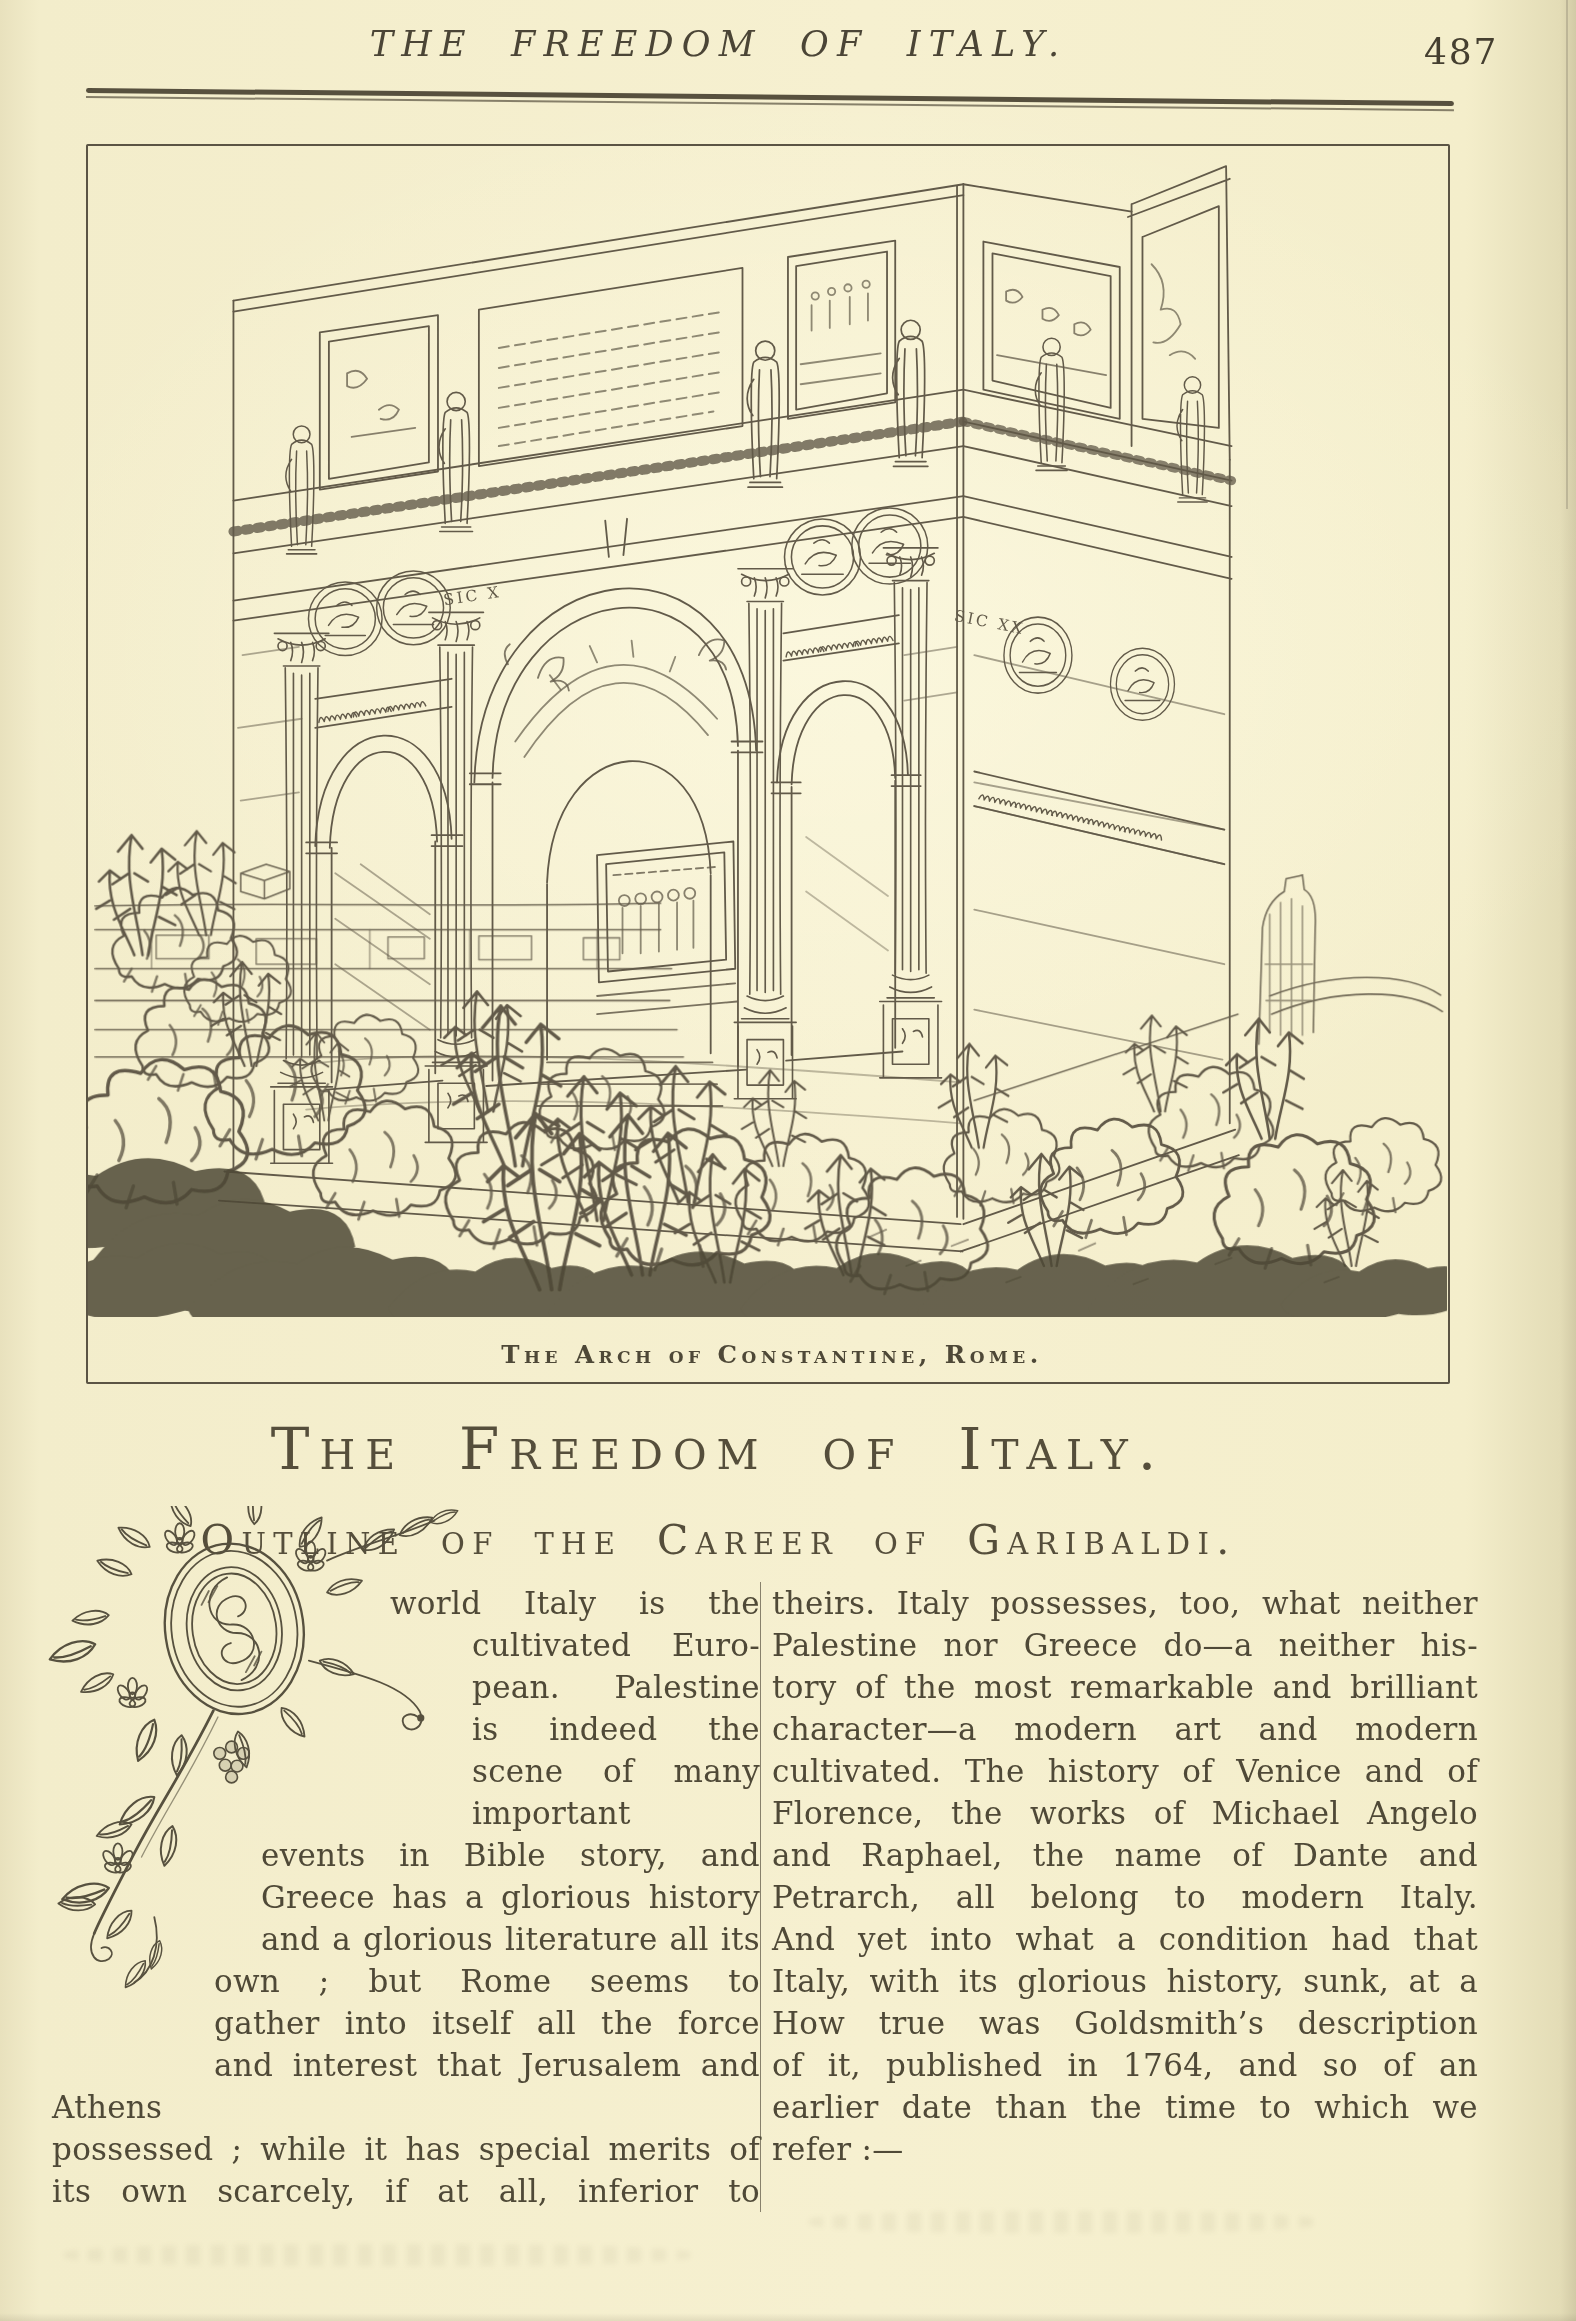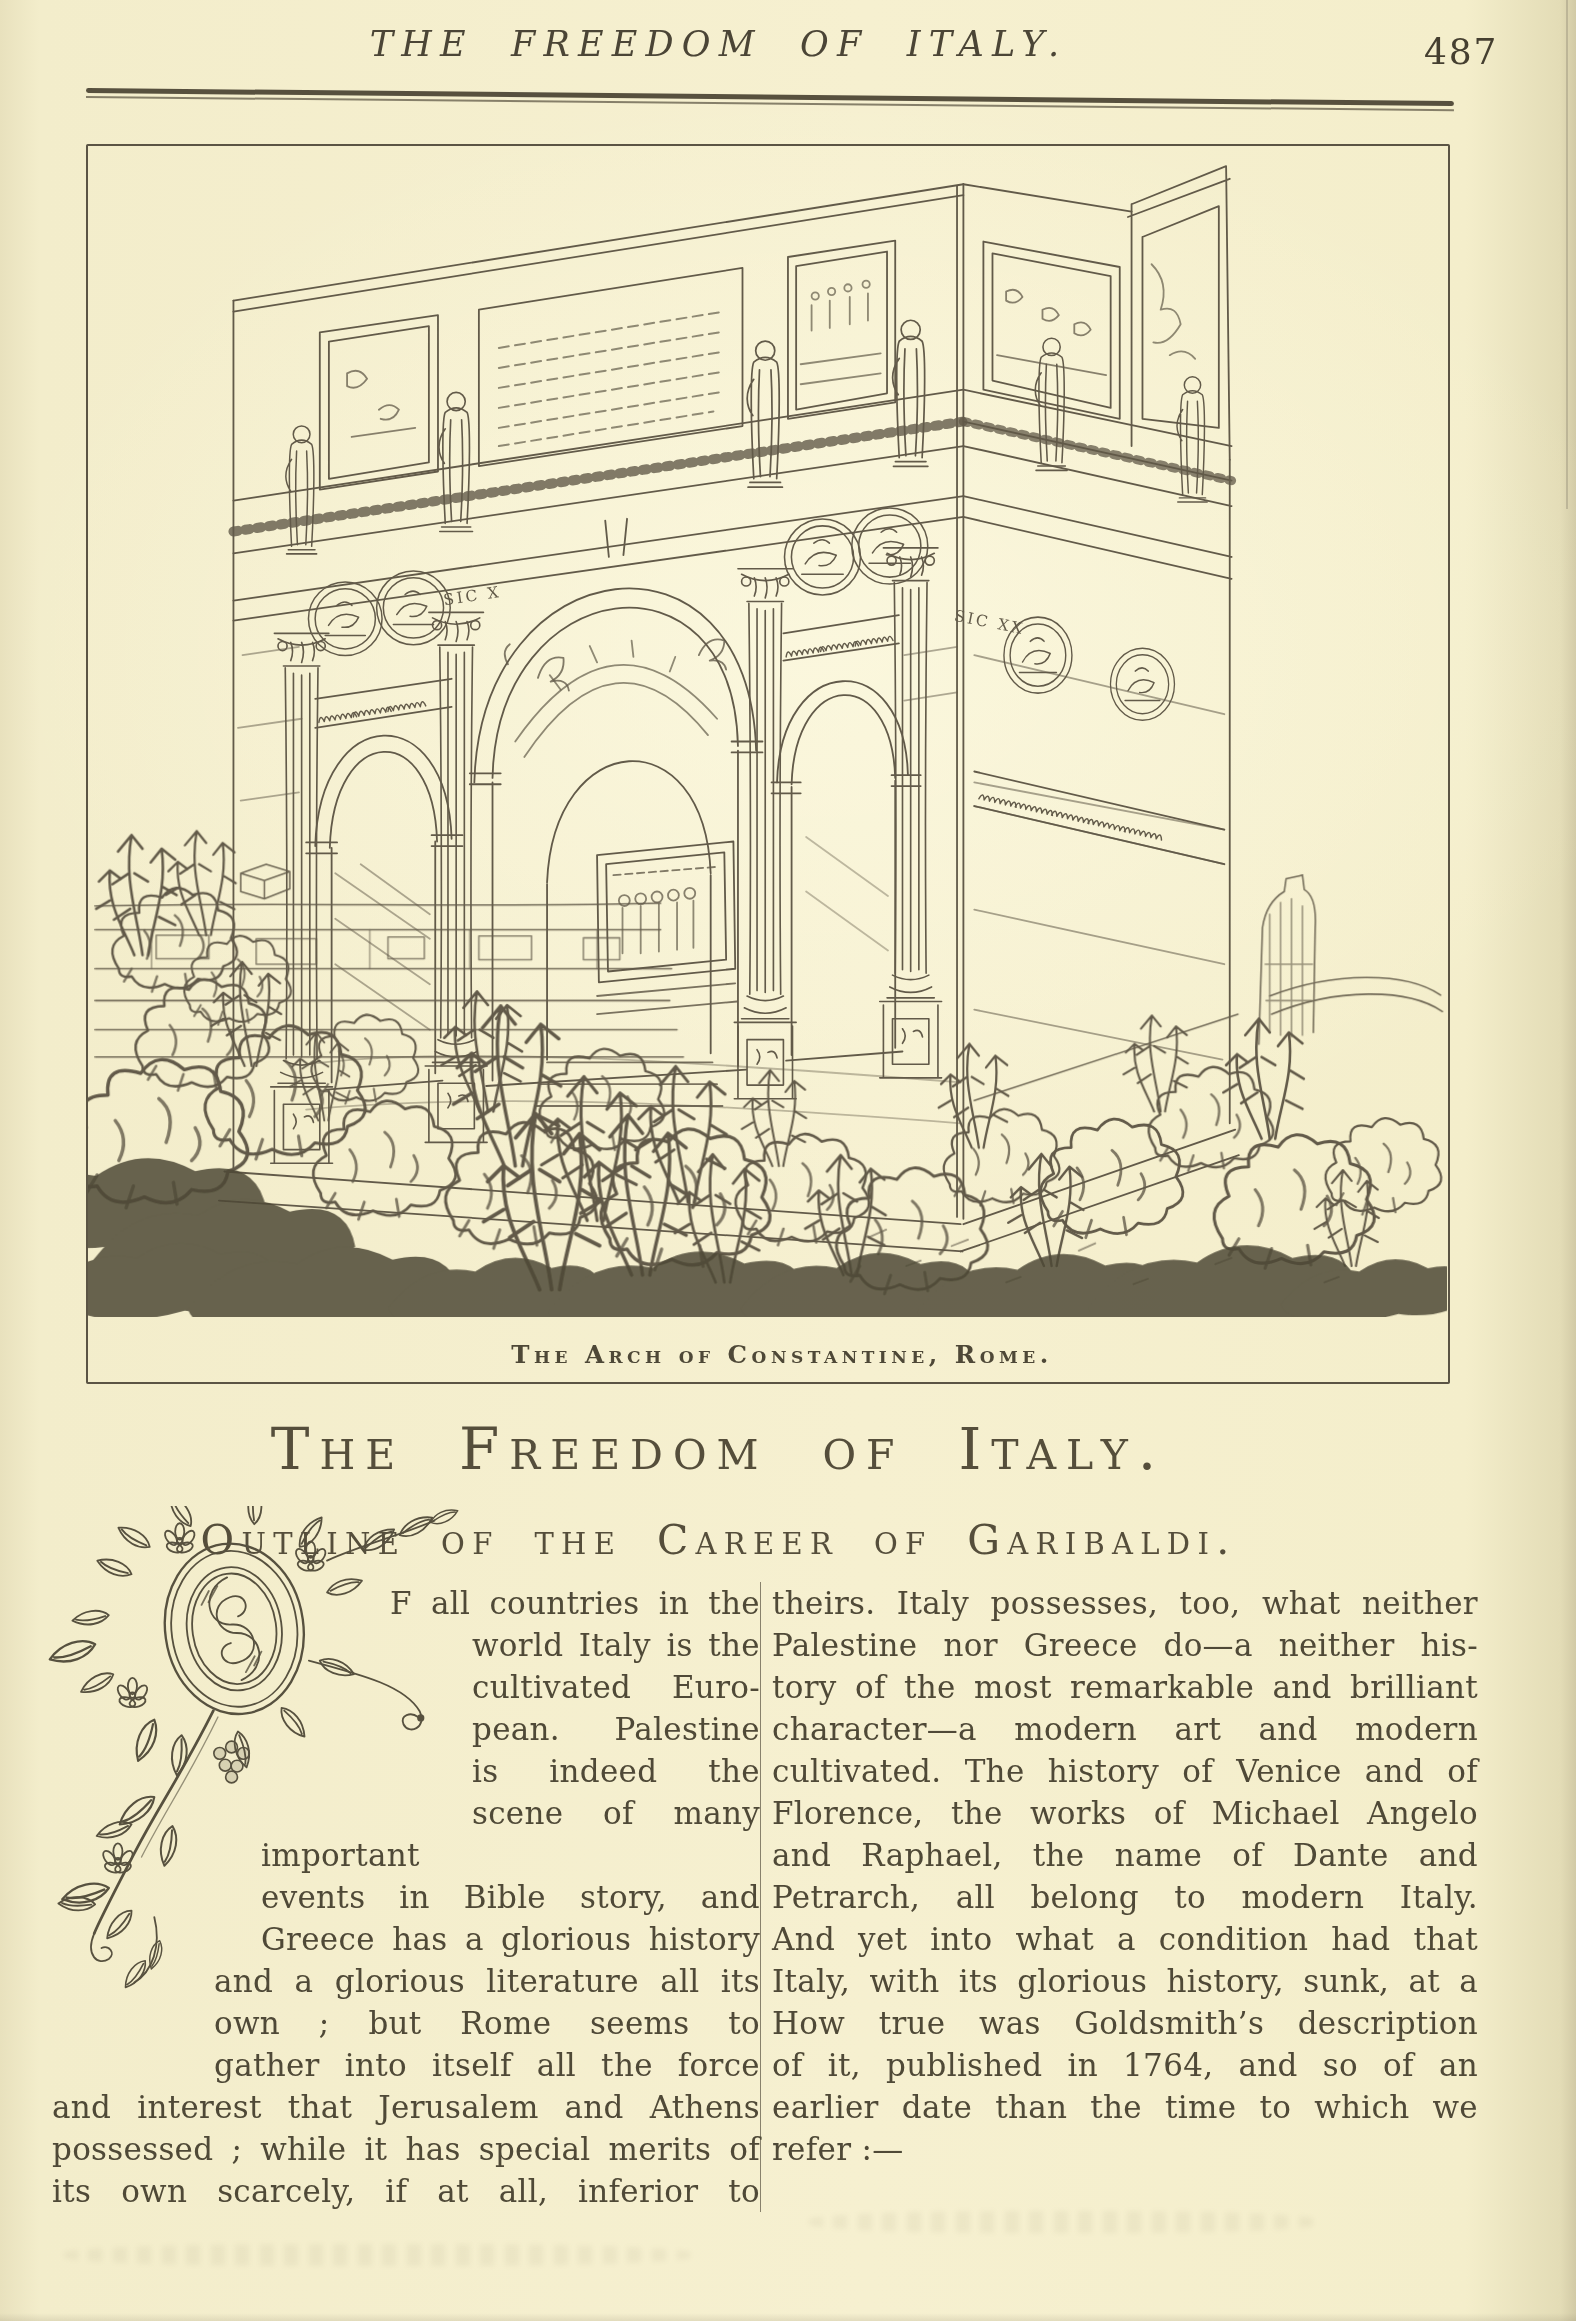--- a/index.html
+++ b/index.html
@@ -27,21 +27,21 @@
   .rule2{position:absolute;left:86px;top:96px;width:1368px;height:1.8px;background:#57503e;opacity:.7;
          transform:rotate(.55deg);transform-origin:left center;}
 
   
   .plate{
     position:absolute;left:86px;top:144px;width:1364px;height:1240px;
     border:2.3px solid #5b5444;box-sizing:border-box;border-radius:1.8px;
   }
   .plate svg.eng{position:absolute;left:0;top:0;}
   .plate-caption{
-    position:absolute;left:14px;bottom:12.7px;width:100%;text-align:center;
+    position:absolute;left:4px;bottom:12.7px;width:100%;text-align:center;
     font-variant:small-caps;font-weight:600;font-size:24.5px;letter-spacing:4.5px;color:#4e4837;
   }
   .eng text{font-family:"DejaVu Serif","Liberation Serif",serif;font-size:17px;letter-spacing:3px;fill:#5a5242;stroke:none;}
 
   
   .article-title{
     position:absolute;left:55px;top:1415px;width:1327px;text-align:center;
     font-variant:small-caps;font-size:58px;letter-spacing:10px;word-spacing:25.5px;color:#554e3b;
   }
   .article-subtitle{
@@ -349,21 +349,20 @@
           <use href="#olf" transform="translate(110,500) rotate(135) scale(.9)"></use>
           <use href="#olf" transform="translate(126,478) rotate(115) scale(.8)"></use>
         </g>
         <defs>
           <path id="olf" d="M0,0 C8,-10 24,-14 40,-6 C28,6 10,8 0,0 Z M4,-1 C16,-5 28,-7 36,-5"></path>
         </defs>
       </g>
     </svg>
     <div class="float-shape"></div>
     <div>
-        <div class="tline">F all countries in the</div>
         <div class="tline">world Italy is the</div>
         <div class="tline">cultivated Euro-</div>
         <div class="tline">pean.  Palestine</div>
         <div class="tline">is indeed the</div>
         <div class="tline">scene of many important</div>
         <div class="tline">events in Bible story, and</div>
         <div class="tline">Greece has a glorious history</div>
         <div class="tline">and a glorious literature all its</div>
         <div class="tline">own ; but Rome seems to</div>
         <div class="tline">gather into itself all the force</div>

